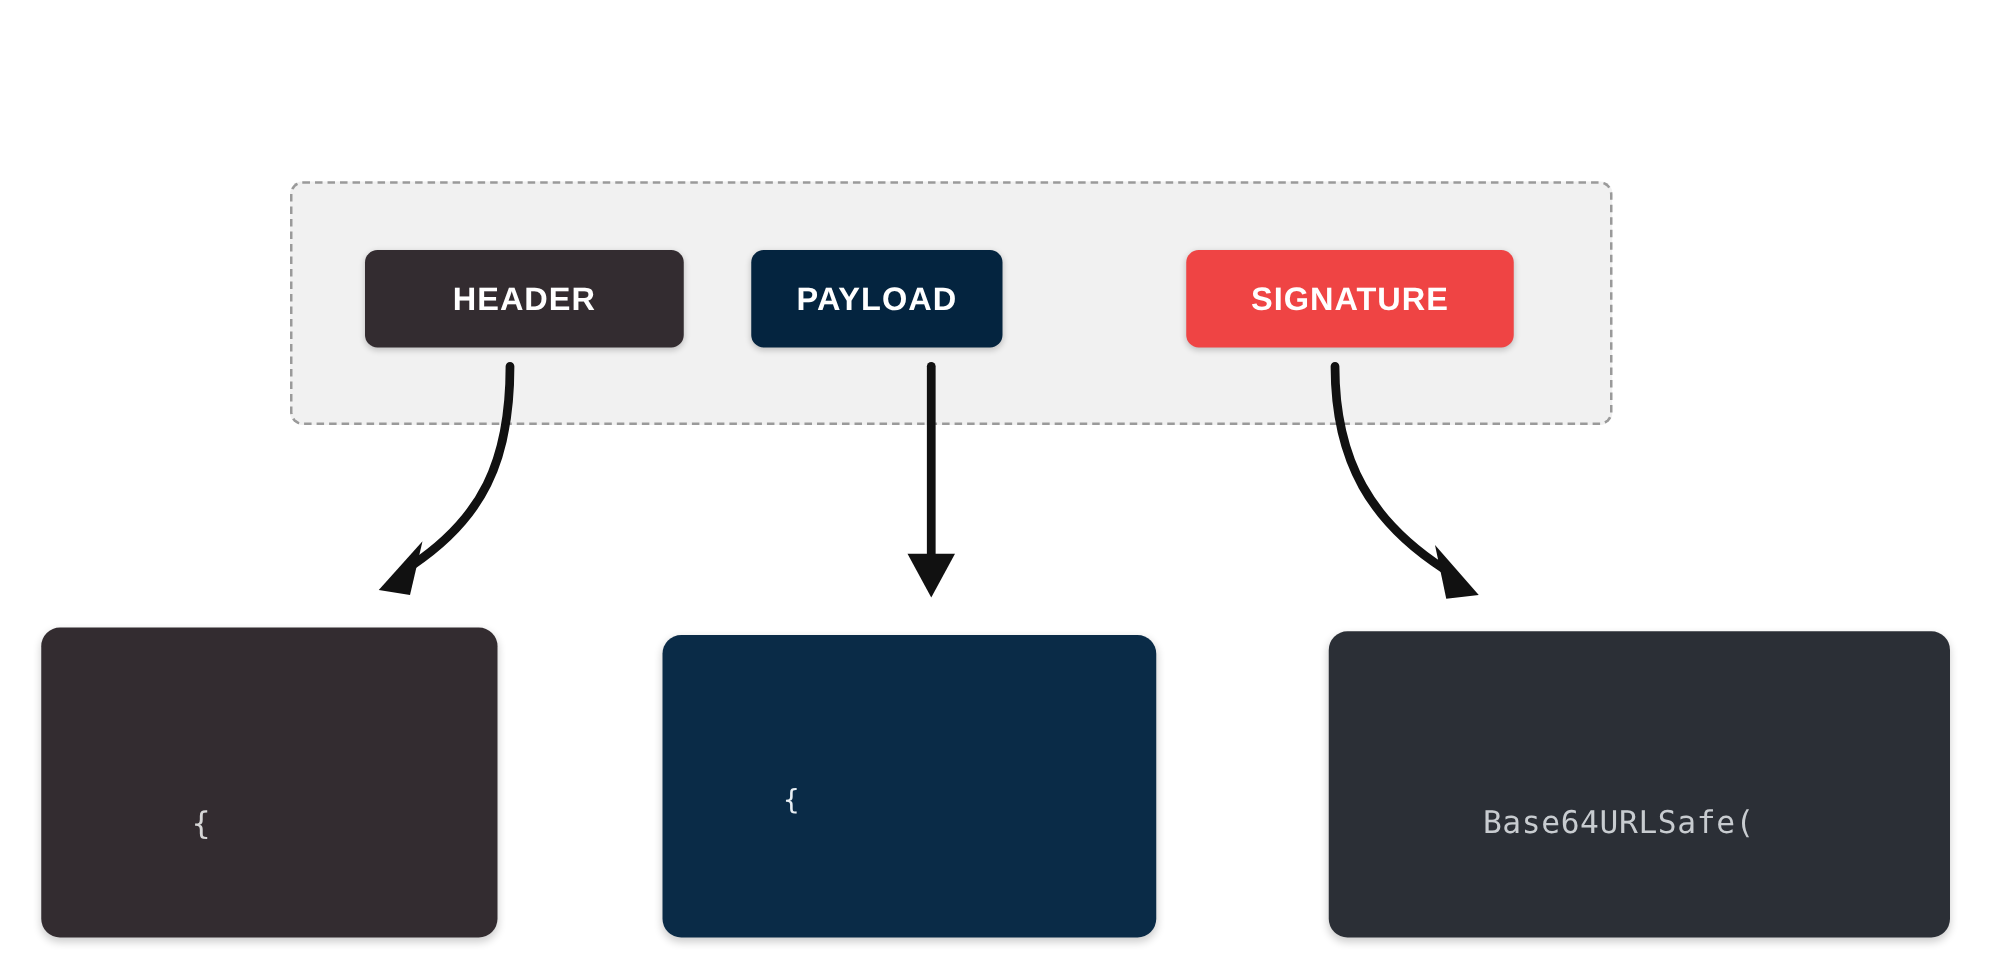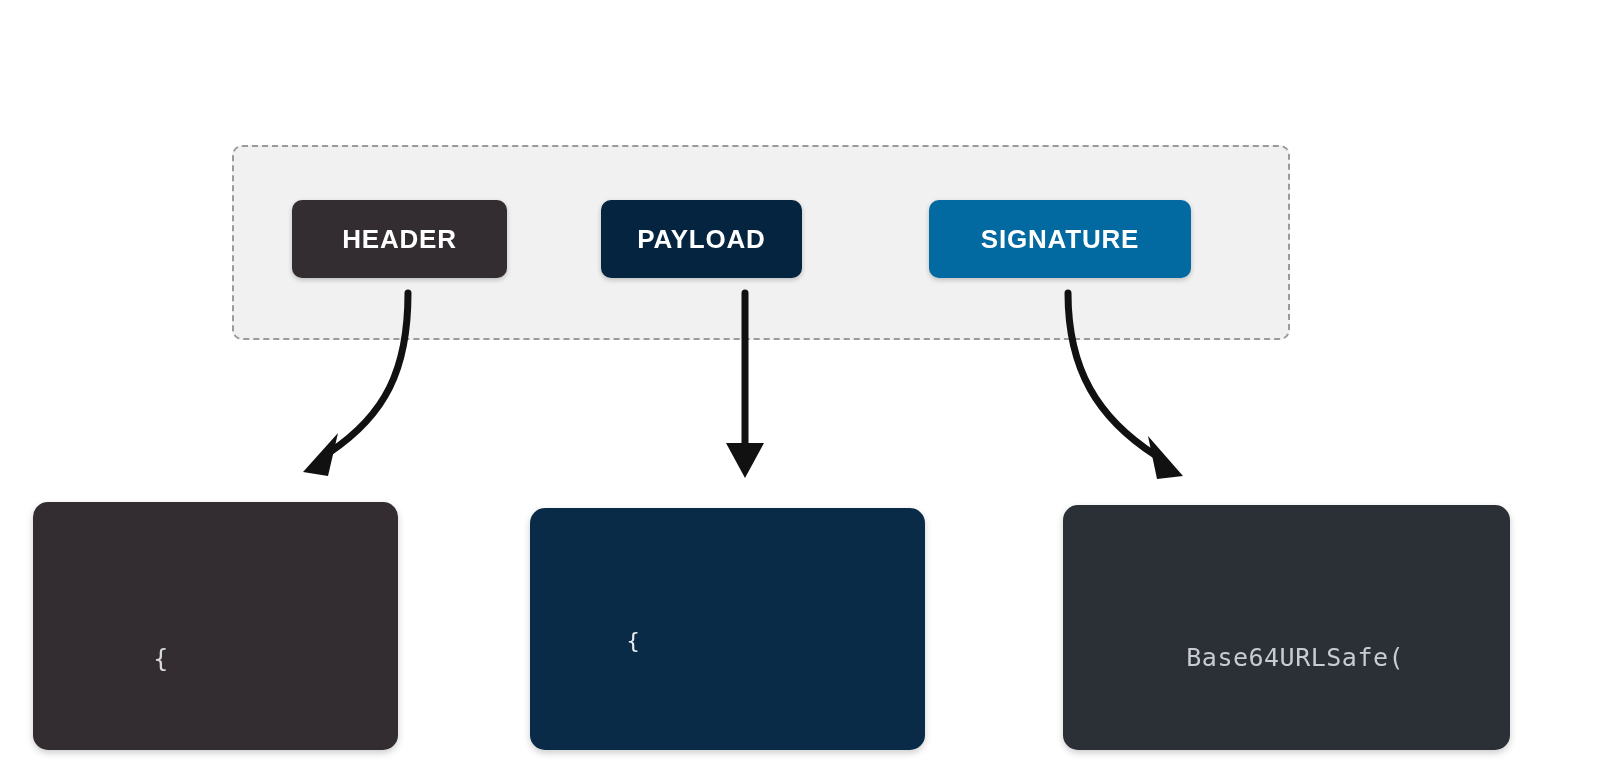--- a/index.html
+++ b/index.html
@@ -55,23 +55,23 @@
     align-items: center;
     justify-content: center;
     color: #ffffff;
     font-family: "Liberation Sans", sans-serif;
     font-size: 26px;
     font-weight: bold;
     letter-spacing: 0.8px;
     box-shadow: 0 2px 5px rgba(0,0,0,0.22);
   }
 
-  #part-header    { left: 292px;  top: 200px; width: 215px; background: #332c30; }
+  #part-header    { left: 292px;  top: 200px; width: 255px; background: #332c30; }
   #part-payload   { left: 601px;  top: 200px; width: 201px; background: #04243f; }
-  #part-signature { left: 929px;  top: 200px; width: 262px; background: #0369a1; }
+  #part-signature { left: 949px;  top: 200px; width: 262px; background: #ef4444; }
 
   
   #arrows {
     position: absolute;
     left: 0;
     top: 0;
     width: 1610px;
     height: 766px;
     pointer-events: none;
   }
@@ -92,21 +92,21 @@
     left: 33px;  top: 502px;  width: 365px; height: 248px;
     background: #332c30;
     padding: 34px 0 0 30px;
   }
   #box-payload {
     left: 530px; top: 508px;  width: 395px; height: 242px;
     background: #0a2b47;
     padding: 21px 0 0 17px;
   }
   #box-signature {
-    left: 1063px; top: 505px; width: 447px; height: 245px;
+    left: 1063px; top: 505px; width: 497px; height: 245px;
     background: #2b2f36;
     padding: 30px 0 0 30px;
   }
 
   
   .tk-punct { color: #d7d7d7; }
   .tk-key-white  { color: #e8eef3; }
   .tk-plain      { color: #c8ccd0; }
 
   #box-payload .code-line { font-size: 22px; line-height: 28px; }

